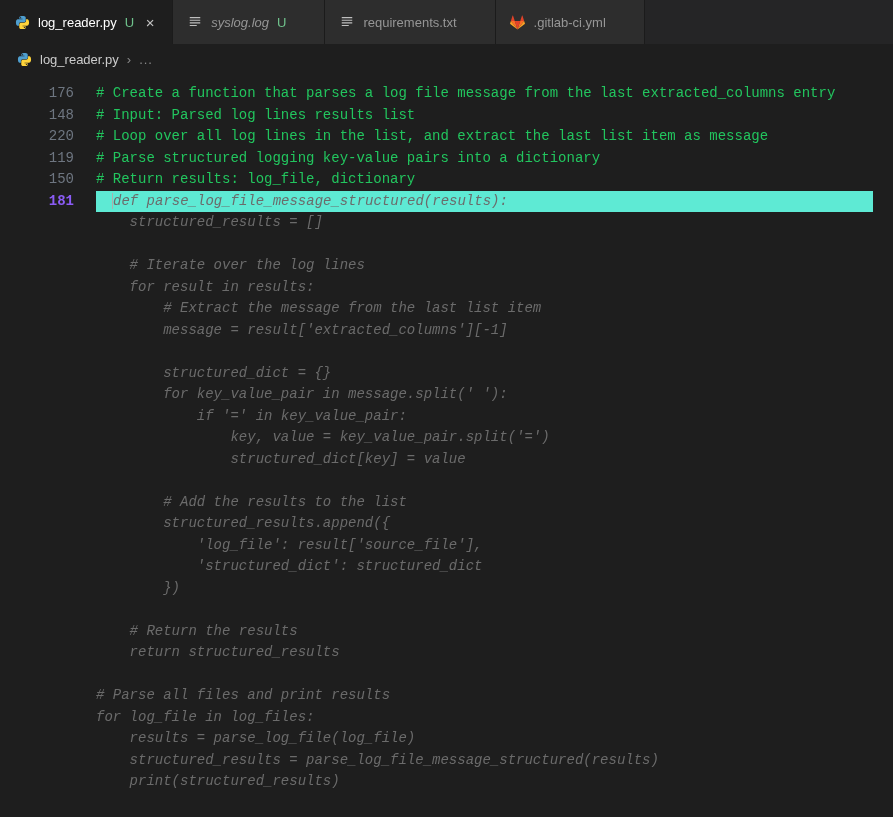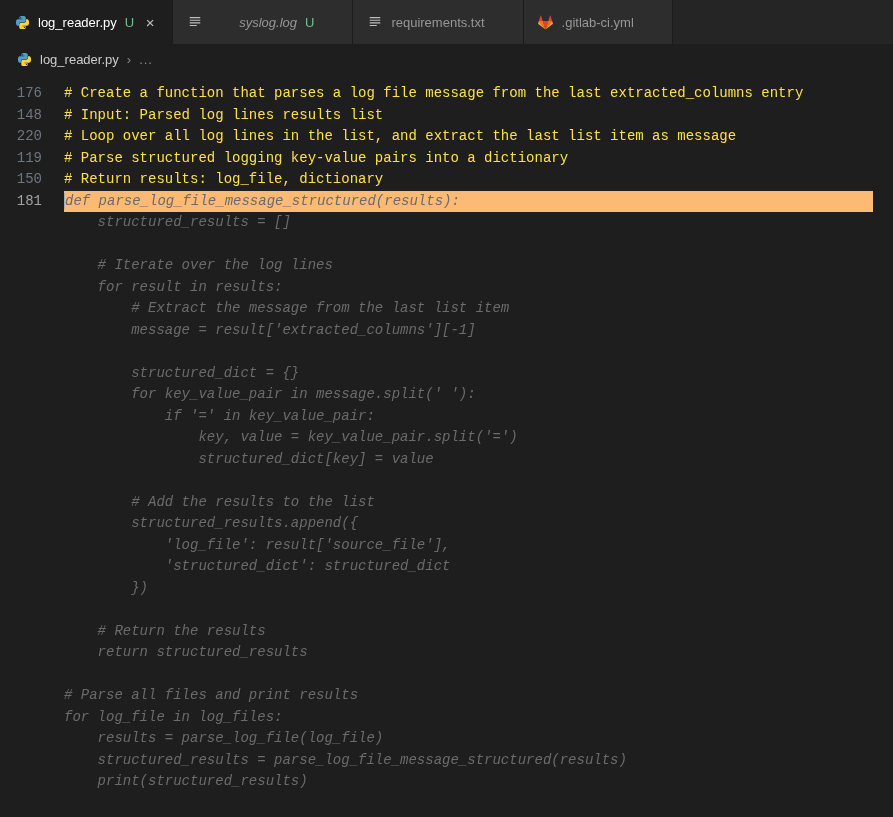--- a/index.html
+++ b/index.html
@@ -29,21 +29,21 @@
     color: #969696;
     font-family: -apple-system, BlinkMacSystemFont, "Segoe UI", sans-serif;
     font-size: 13px;
     cursor: pointer;
     min-width: 0;
   }
   .tab.active {
     background: #1e1e1e;
     color: #ffffff;
   }
-  .tab.modified .tab-label { font-style: italic; margin-left: 28px; }
+  .tab.modified .tab-label { font-style: italic; }
   .tab .status-letter {
     color: #6fc28c;
     font-weight: 500;
     font-size: 13px;
   }
   .tab .close {
     color: #c5c5c5;
     font-size: 15px;
     line-height: 1;
     width: 16px;
@@ -79,26 +79,26 @@
     color:#6e7681;
     user-select:none;
     flex-shrink:0;
   }
   .code {
     flex:1;
     white-space: pre;
     line-height: 21.5px;
     padding-right: 20px;
   }
-  .gutter { line-height:21.5px; padding-top: 0; }
+  .gutter { line-height:21.5px; padding-top: 0; margin-left: 32px; }
   .line-no { height:21.5px; }
-  .line-no.active { color:#a3a3a3; font-weight:400; }
+  .line-no.active { color:#8b5cf6; font-weight:700; }
   .code-line { height:21.5px; }
-  .code-line.highlight { background:#fdba74; }
-  .c-comment { color:#fde047; }
+  .code-line.highlight { background:#5eead4;padding-left:16px; }
+  .c-comment { color:#22c55e; }
   .c-ghost { color:#6b6b6b; font-style:italic; }
   .c-ghost-cursor { border-left:1px solid #aeafad; }
   .minimap {
     position:absolute;
     right:0;
     top:0;
     width:12px;
     height:100%;
     background: transparent;
   }

